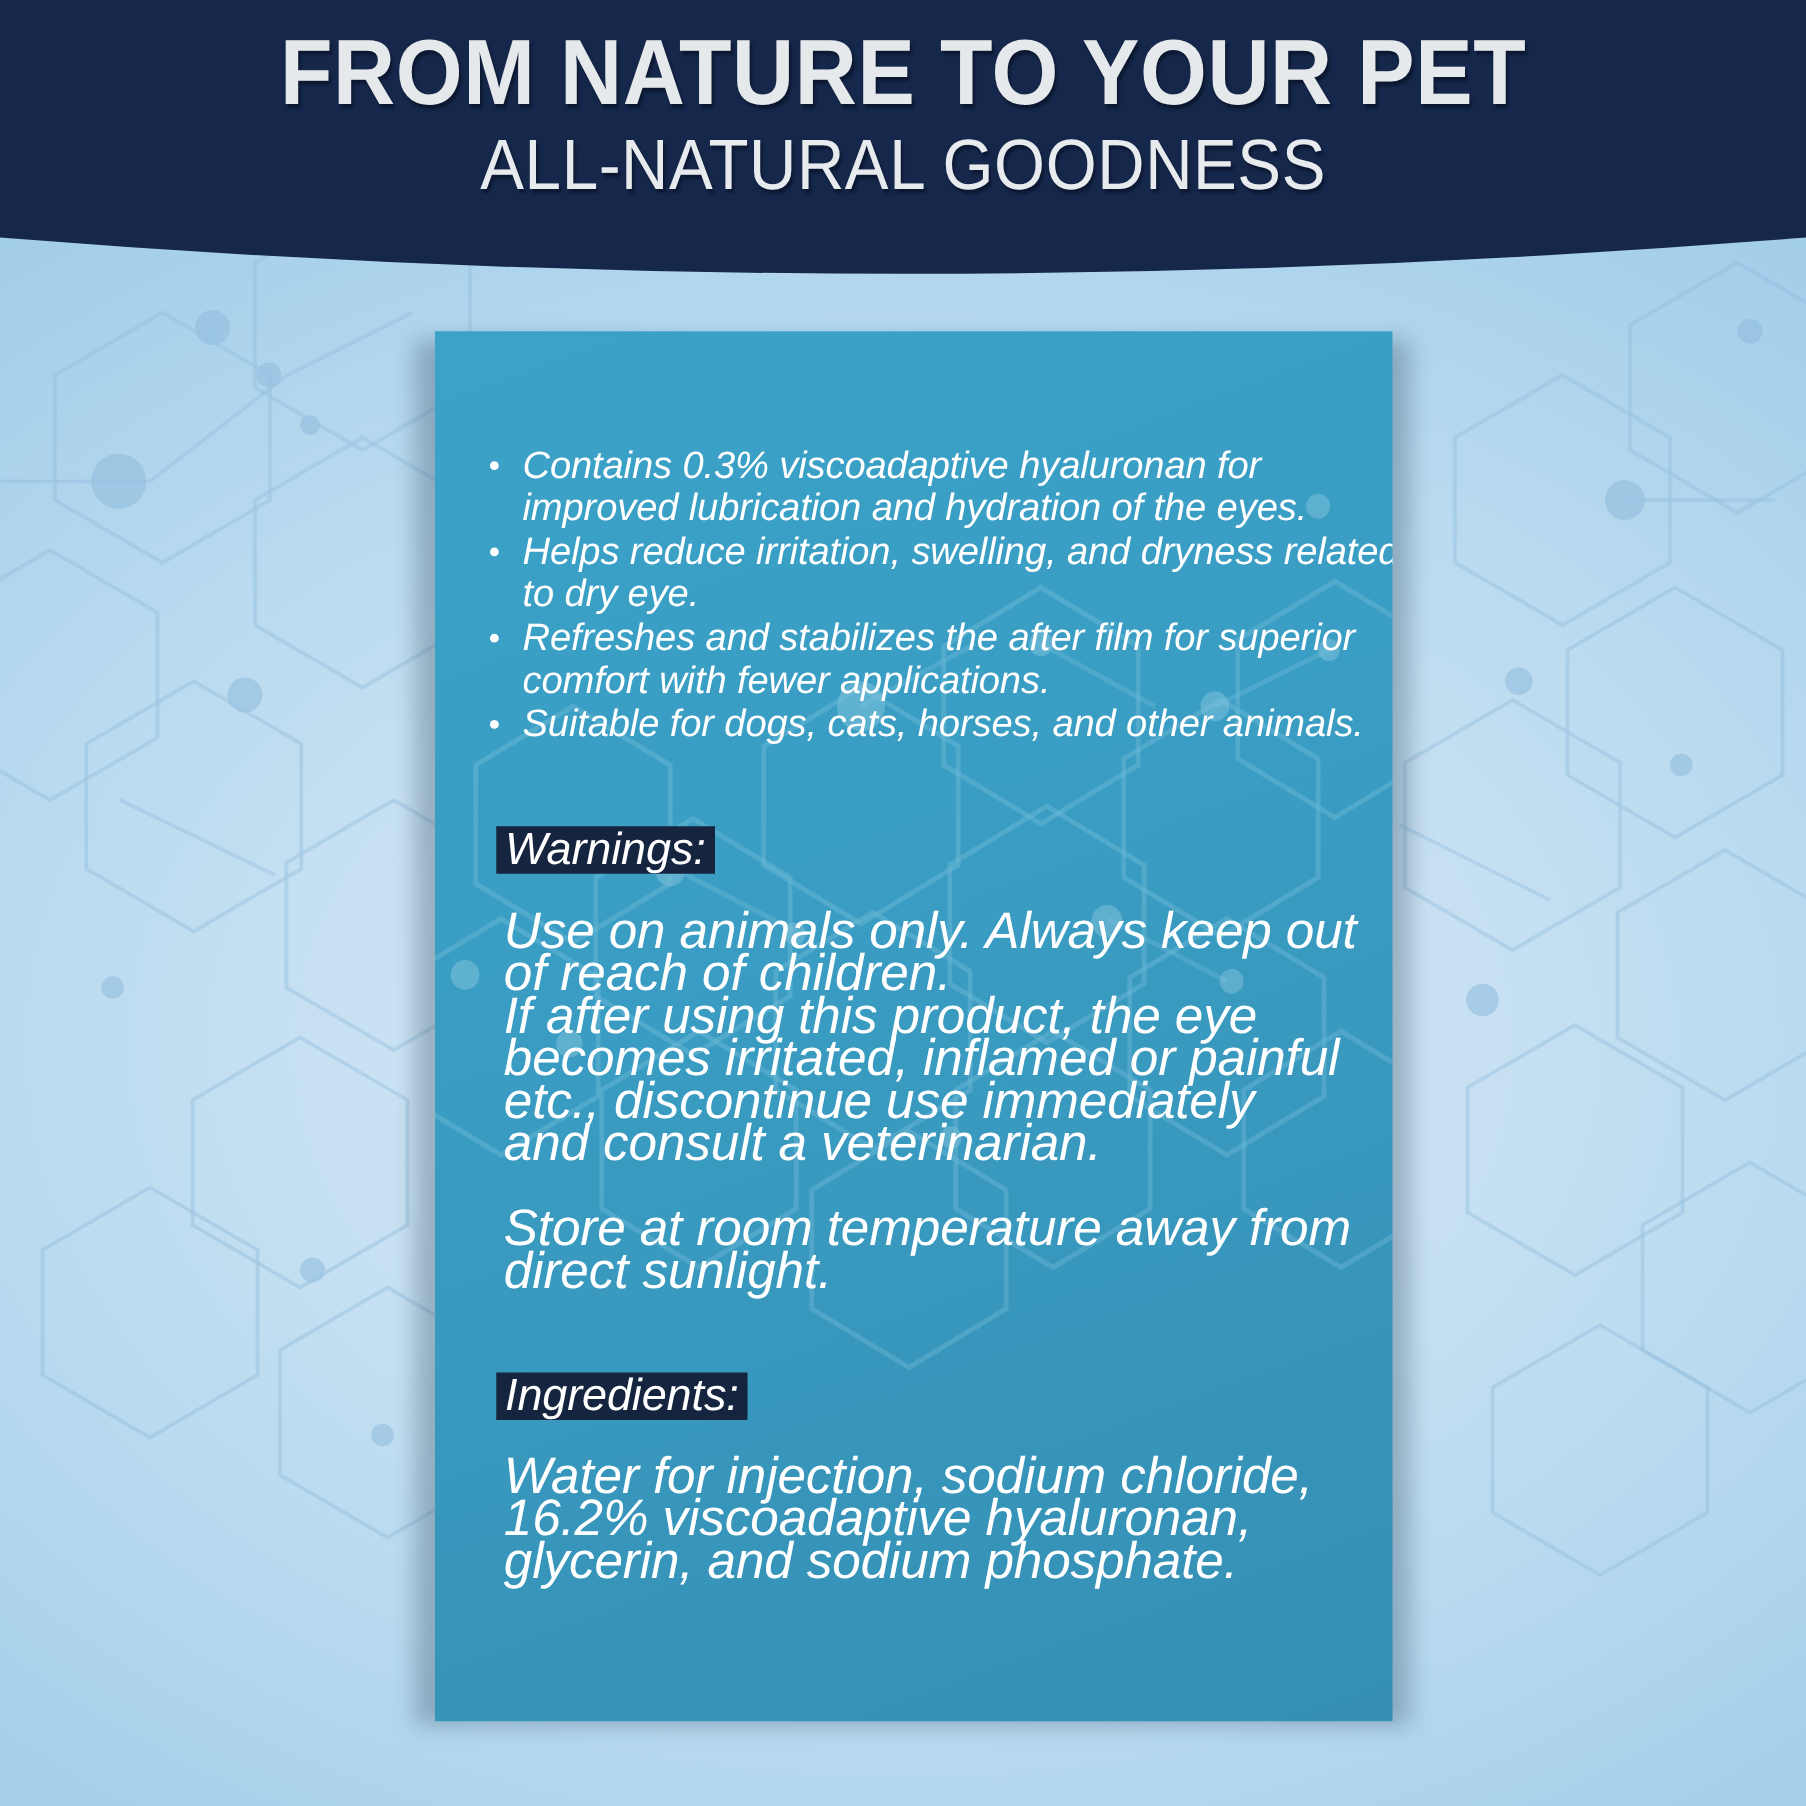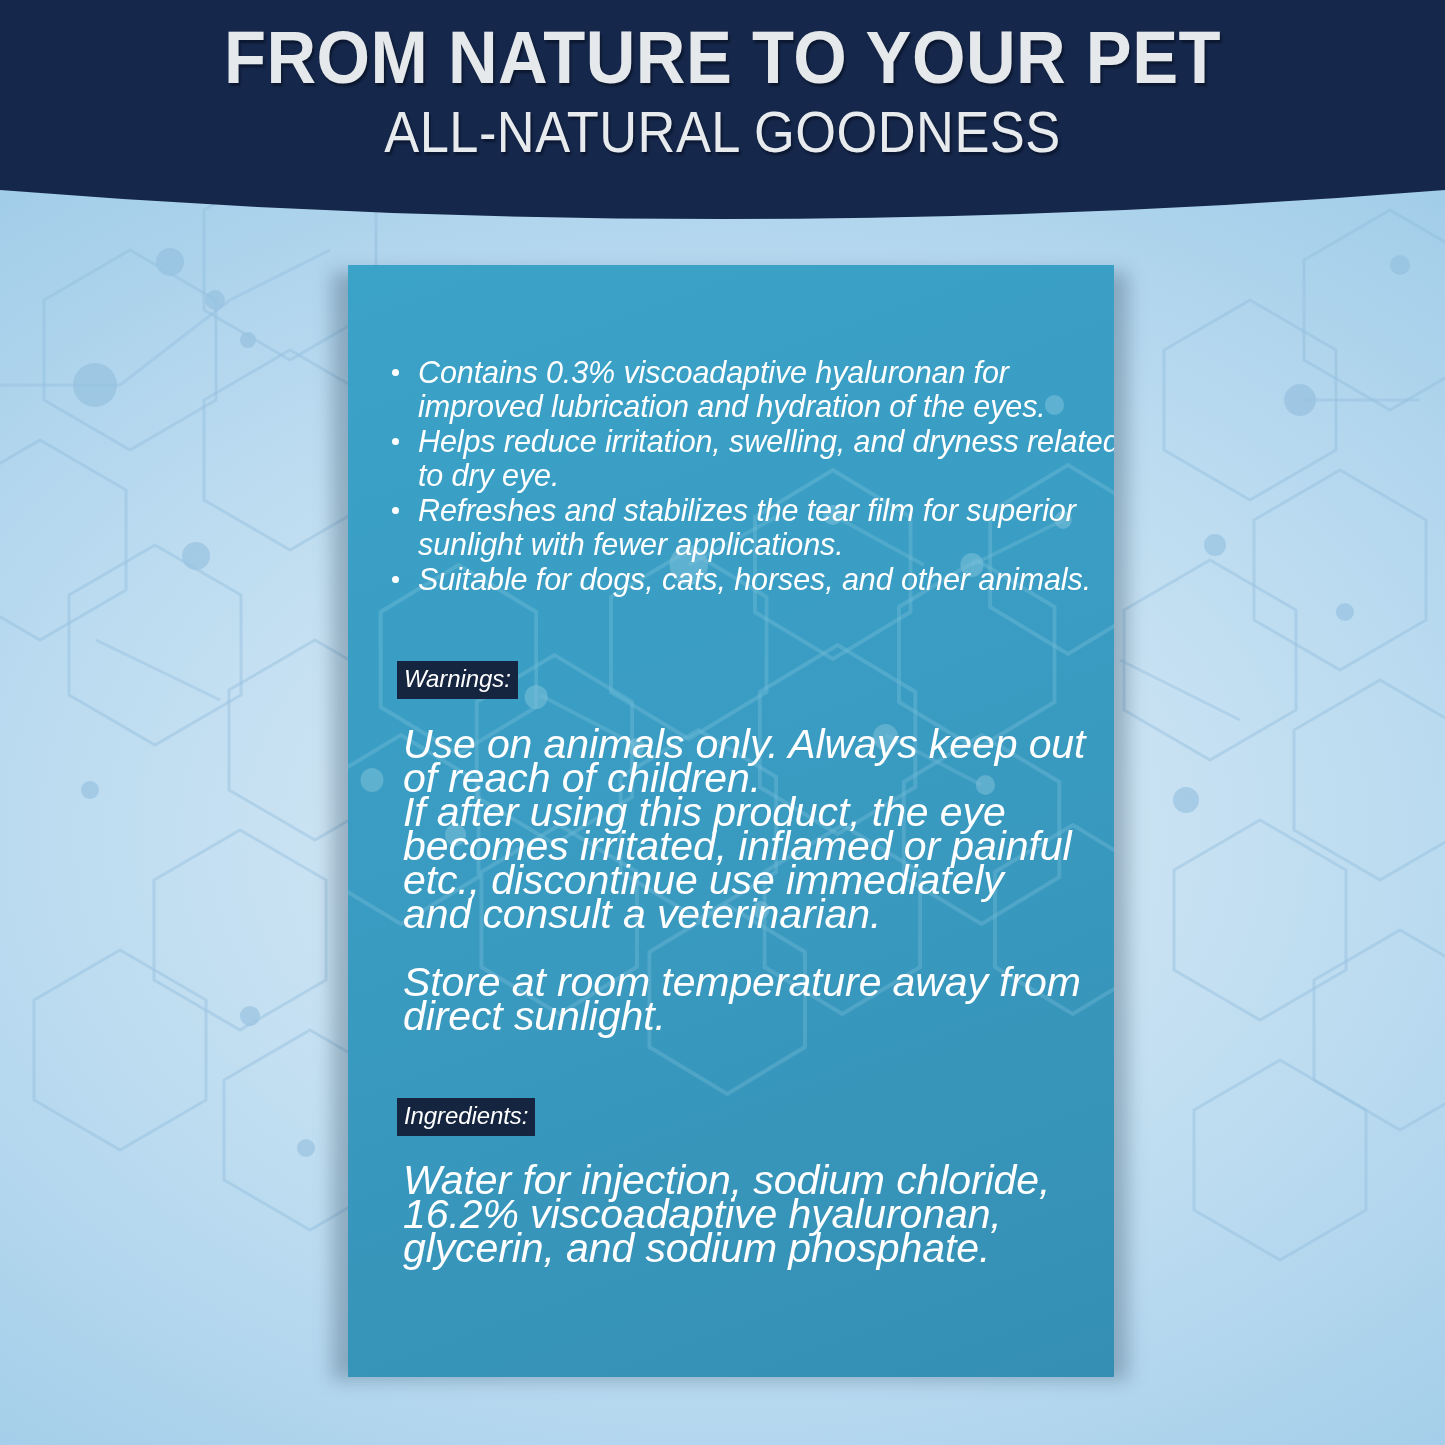--- a/index.html
+++ b/index.html
@@ -139,21 +139,21 @@
     border-radius: 50%;
     background: #ffffff;
   }
 
   
   .chip {
     position: absolute;
     display: inline-block;
     background: #16253f;
     color: #ffffff;
-    font-size: 24px;
+    font-size: 36px;
     line-height: 32px;
     padding: 2px 7px 4px 7px;
     font-family: "Liberation Sans", sans-serif;
     font-weight: 400;
     letter-spacing: -0.1px;
   }
   .chip-warnings { left: 49px; top: 396px; }
   .chip-ingredients { left: 49px; top: 833px; }
 
   
@@ -293,21 +293,21 @@
           </g>
         </g>
       </svg>
     </div>
 
     <div class="card-inner">
 
       <ul class="bullets">
         <li>Contains 0.3% viscoadaptive hyaluronan for improved lubrication and hydration of the eyes.</li>
         <li>Helps reduce irritation, swelling, and dryness related to dry eye.</li>
-        <li>Refreshes and stabilizes the tear film for superior sunlight with fewer applications.</li>
+        <li>Refreshes and stabilizes the after film for superior comfort with fewer applications.</li>
         <li>Suitable for dogs, cats, horses, and other animals.</li>
       </ul>
 
       <span class="chip chip-warnings">Warnings:</span>
       <div class="body-text warn-body">Use on animals only. Always keep out of reach of children.
 If after using this product, the eye becomes irritated, inflamed or painful etc., discontinue use immediately
 and consult a veterinarian.</div>
       <div class="body-text store-body">Store at room temperature away from direct sunlight.</div>
 
       <span class="chip chip-ingredients">Ingredients:</span>

